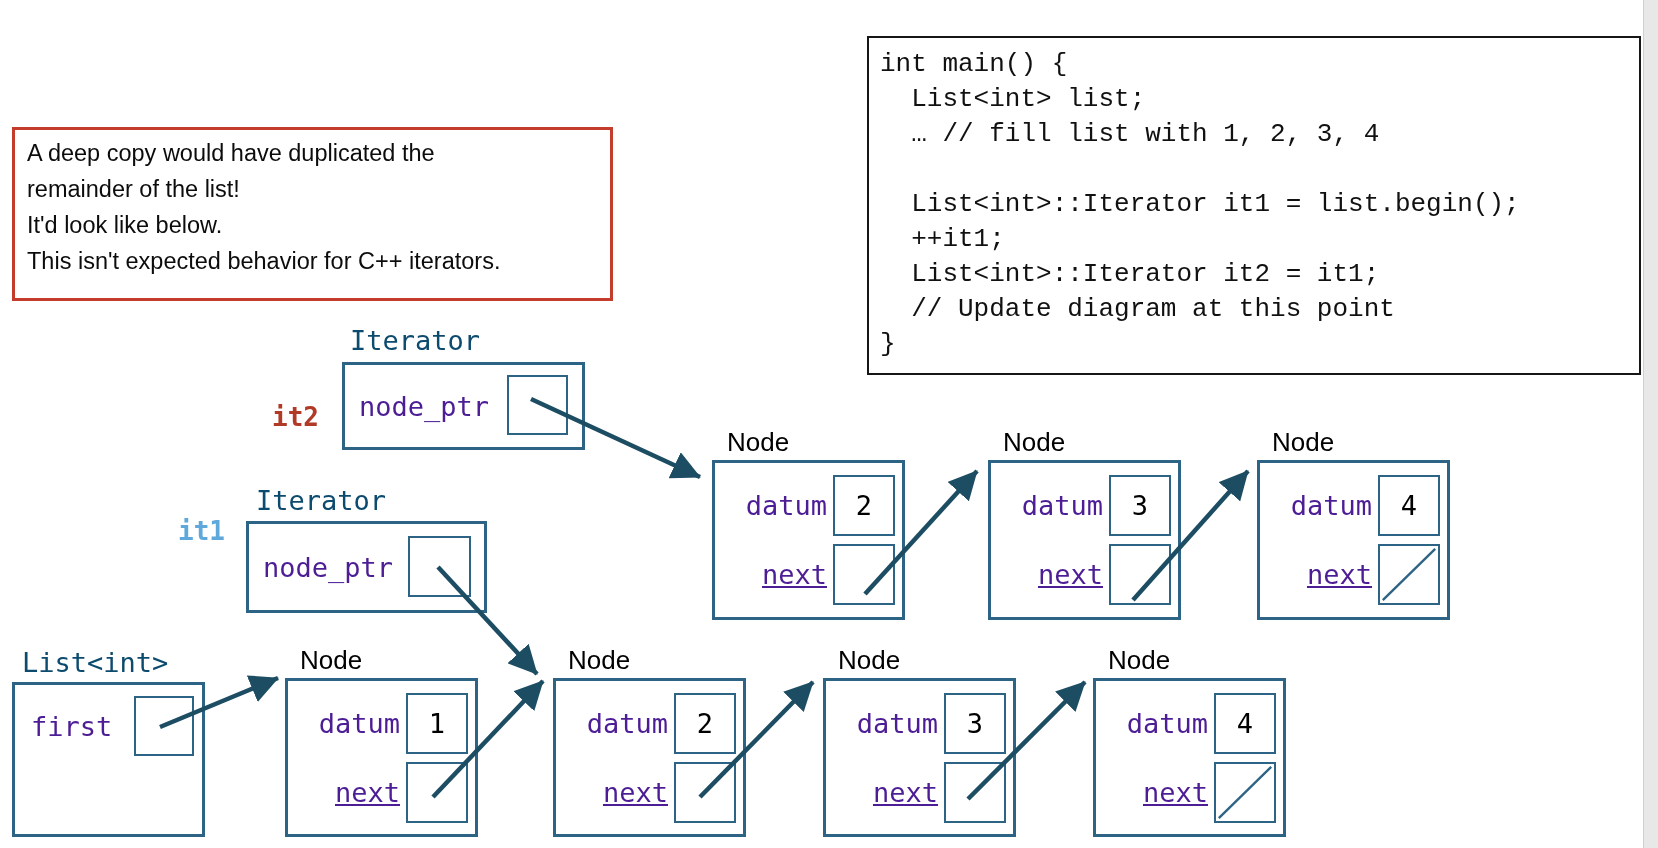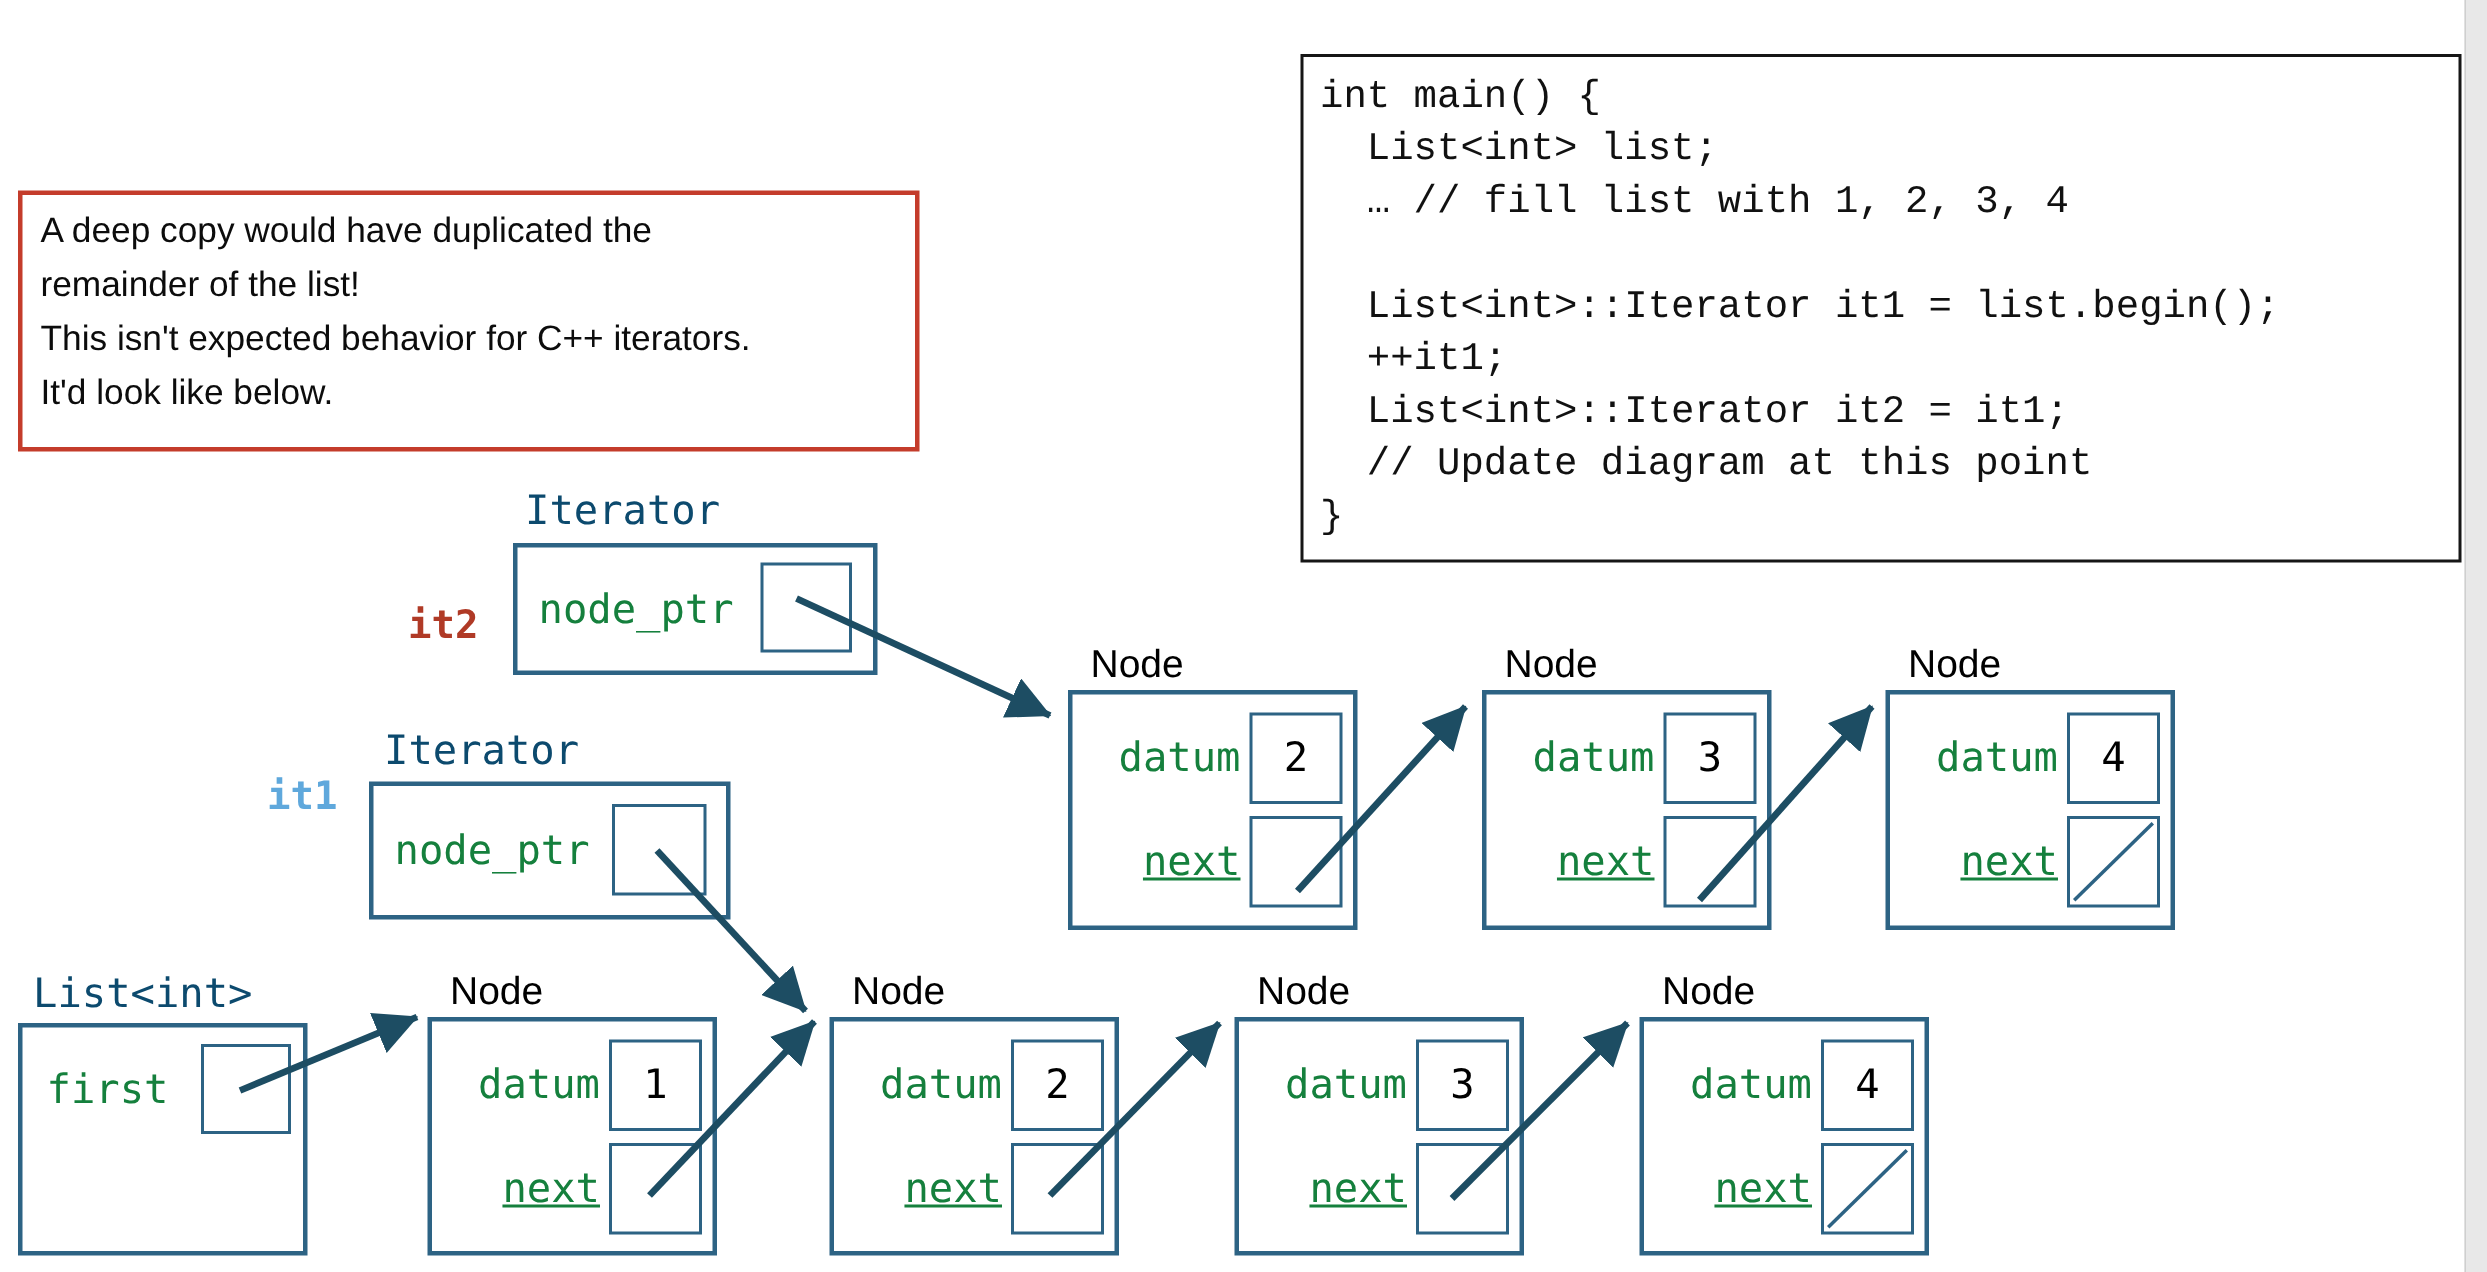--- a/index.html
+++ b/index.html
@@ -43,21 +43,21 @@
     position:absolute;box-sizing:border-box;border:2.5px solid var(--box-border);
     display:flex;align-items:center;justify-content:center;
   }
   .type-label{position:absolute;font:27px/30px "DejaVu Sans Mono",monospace;color:#0c4a6e;}
   .var-label{position:absolute;font:bold 26px/30px "DejaVu Sans Mono",monospace;}
   .var-it2{color:var(--it2-label);margin-top:36px;}
   .var-it1{color:var(--it1-label);}
   .node-title{position:absolute;font:26px/30px "Liberation Sans",sans-serif;color:#000;}
   .fld{
     position:absolute;display:flex;align-items:center;
-    font:27px "DejaVu Sans Mono",monospace;color:#15803d;
+    font:27px "DejaVu Sans Mono",monospace;color:#4c1d95;
   }
   .node{width:193px;}
   .fld-col{left:0;width:112px;justify-content:flex-end;padding-right:6px;}
   .fld-datum{top:12px;height:61px;}
   .fld-next{top:81px;height:61px;text-decoration:underline;}
   .dsq{left:118px;top:12px;width:62px;height:61px;}
   .nsq{left:118px;top:81px;width:62px;height:61px;}
   .dval{font:27px "DejaVu Sans Mono",monospace;color:#000;}
   .slash{position:absolute;left:0;top:0;width:100%;height:100%;}
   .slash line{stroke:var(--box-border);stroke-width:2.5px;}
@@ -67,22 +67,22 @@
   .arrows marker path{fill:var(--arrow);}
 </style>
 </head>
 <body>
 
 <div id="canvas">
 
   <div class="note-box">
     <div class="note-line">A deep copy would have duplicated the</div>
     <div class="note-line">remainder of the list!</div>
+    <div class="note-line">It'd look like below.</div>
     <div class="note-line">This isn't expected behavior for C++ iterators.</div>
-    <div class="note-line">It'd look like below.</div>
   </div>
 
   <div class="code-panel">
     <div class="code-line">int main() {</div>
     <div class="code-line">  List&lt;int&gt; list;</div>
     <div class="code-line">  … // fill list with 1, 2, 3, 4</div>
     <div class="code-line"></div>
     <div class="code-line">  List&lt;int&gt;::Iterator it1 = list.begin();</div>
     <div class="code-line">  ++it1;</div>
     <div class="code-line">  List&lt;int&gt;::Iterator it2 = it1;</div>

